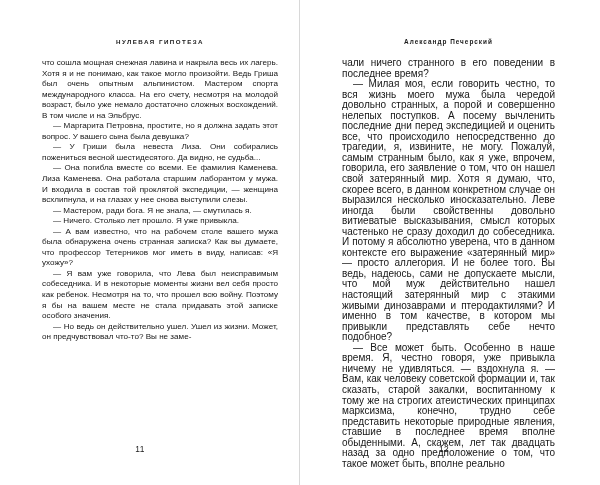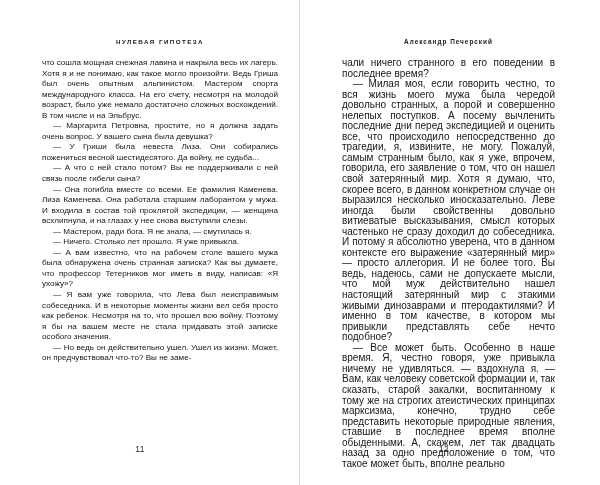--- a/index.html
+++ b/index.html
@@ -93,23 +93,22 @@
 
 <div class="spread">
 
   <div class="gutter"></div>
 
   <div class="page page-left">
     <div class="running-head">НУЛЕВАЯ ГИПОТЕЗА</div>
 
     <div class="body-text">
       <p>что сошла мощная снежная лавина и накрыла весь их лагерь. Хотя я и не понимаю, как такое могло произойти. Ведь Гриша был очень опытным альпинистом. Мастером спорта международного класса. На его счету, несмотря на молодой возраст, было уже немало достаточно сложных восхождений. В том числе и на Эльбрус.</p>
-      <p class="ind">— Маргарита Петровна, простите, но я должна задать очень вопрос. У вашего сына была девушка?</p>
-      <p class="ind">— У Гриши была невеста Лиза. Они собирались пожениться весной шестидесятого. Да войну, не судьба...</p>
-      <p class="ind">— А что с ней стало потом? Вы не поддерживали с ней связь после гибели сына?</p>
+      <p class="ind">— Маргарита Петровна, простите, но я должна задать этот вопрос. У вашего сына была девушка?</p>
+      <p class="ind">— У Гриши была невеста Лиза. Они собирались пожениться весной шестидесятого. Да видно, не судьба...</p>
       <p class="ind">— Она погибла вместе со всеми. Ее фамилия Каменева. Лиза Каменева. Она работала старшим лаборантом у мужа. И входила в состав той проклятой экспедиции, — женщина всхлипнула, и на глазах у нее снова выступили слезы.</p>
       <p class="ind">— Мастером, ради бога. Я не знала, — смутилась я.</p>
       <p class="ind">— Ничего. Столько лет прошло. Я уже привыкла.</p>
       <p class="ind">— А вам известно, что на рабочем столе вашего мужа была обнаружена очень странная записка? Как вы думаете, что профессор Тетерников мог иметь в виду, написав: «Я ухожу»?</p>
       <p class="ind">— Я вам уже говорила, что Лева был неисправимым собеседника. И в некоторые моменты жизни вел себя просто как ребенок. Несмотря на то, что прошел всю войну. Поэтому я бы на вашем месте не стала придавать этой записке особого значения.</p>
       <p class="ind">— Но ведь он действительно ушел. Ушел из жизни. Может, он предчувствовал что-то? Вы не заме-</p>
     </div>
 
     <div class="folio">11</div>
   </div>

